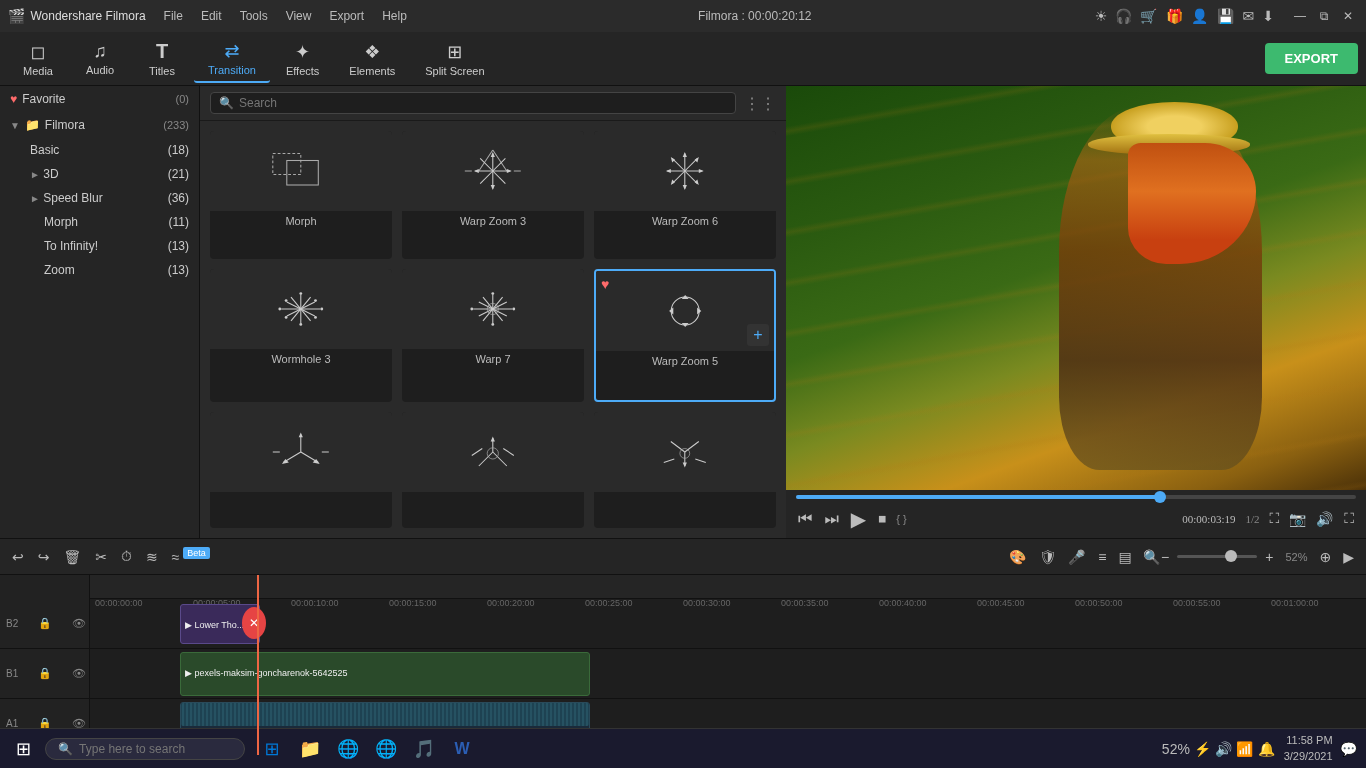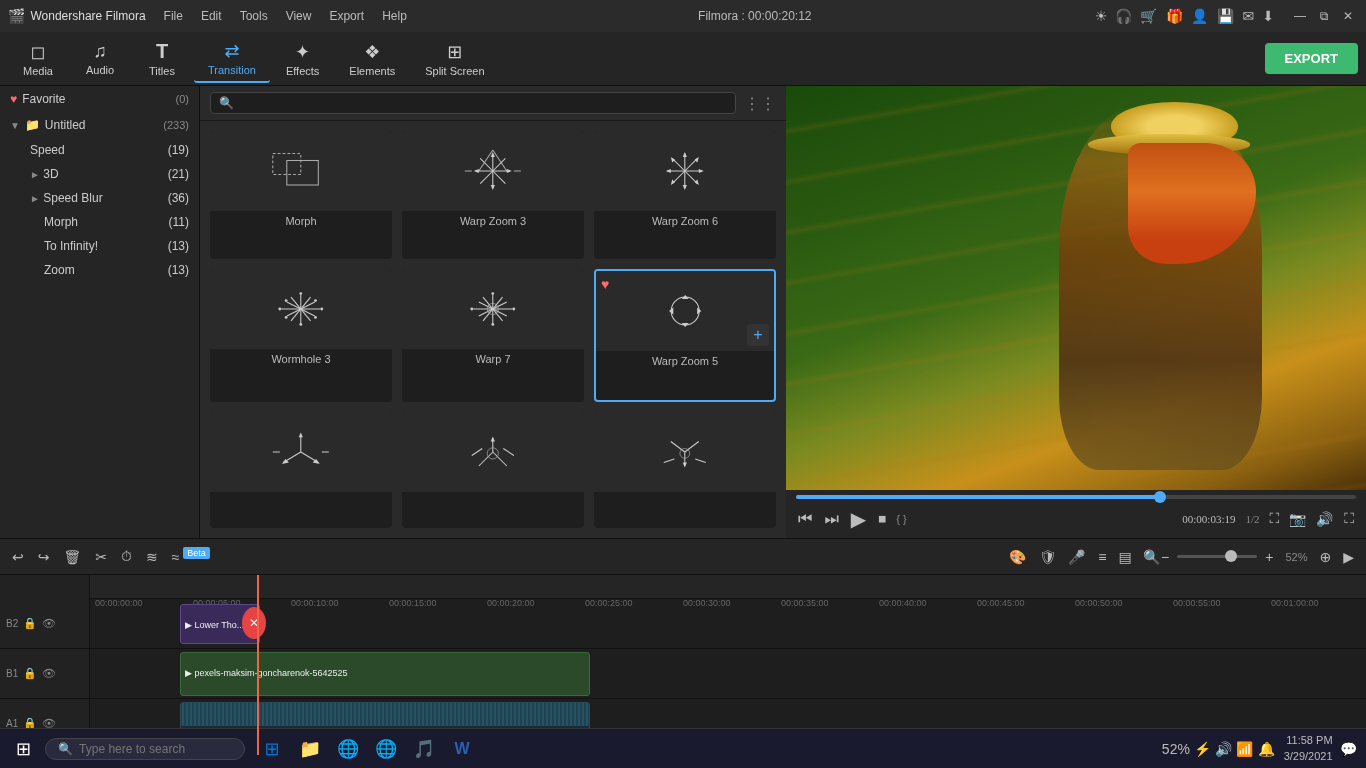--- a/index.html
+++ b/index.html
@@ -79,21 +79,21 @@
     #timeline-toolbar { display: flex; align-items: center; padding: 4px 8px; background: #252525; gap: 6px; border-bottom: 1px solid #111; height: 36px; }
     .tl-tool { background: none; border: none; color: #bbb; cursor: pointer; font-size: 14px; padding: 2px 4px; }
     .beta-badge { background: #4dabf7; color: white; font-size: 9px; padding: 1px 4px; border-radius: 2px; vertical-align: super; }
     .tl-tool-right { margin-left: auto; display: flex; align-items: center; gap: 4px; }
     .zoom-control { display: flex; align-items: center; gap: 4px; }
     .zoom-slider { width: 80px; height: 3px; background: #555; border-radius: 2px; position: relative; }
     .zoom-thumb { position: absolute; top: -5px; left: 60%; width: 12px; height: 12px; background: #bbb; border-radius: 50%; }
 
     #timeline-content { display: flex; flex: 1; overflow: hidden; }
     #track-labels { width: 90px; background: #222; border-right: 1px solid #111; display: flex; flex-direction: column; padding-top: 24px; }
-    .track-label { height: 50px; display: flex; align-items: center; padding: 0 6px; gap: 5px; border-bottom: 1px solid #111; font-size: 11px; color: #888; }
+    .track-label { height: 50px; display: flex; align-items: center; padding: 0 6px; gap: 20px; border-bottom: 1px solid #111; font-size: 11px; color: #888; }
 
     #timeline-tracks { flex: 1; overflow-x: auto; overflow-y: hidden; position: relative; }
     #time-ruler { height: 24px; background: #252525; position: relative; border-bottom: 1px solid #111; display: flex; align-items: center; padding: 0 5px; }
     .ruler-ticks { display: flex; gap: 0; width: 100%; position: relative; }
     .ruler-tick { display: flex; flex-direction: column; align-items: flex-start; min-width: 98px; margin-top: 32px; }
     .ruler-tick span { font-size: 9px; color: #666; }
     .playhead { position: absolute; top: 0; left: 165px; width: 2px; height: 100%; background: #e64; z-index: 10; }
 
     .track-area { height: 50px; position: relative; border-bottom: 1px solid #111; }
     .track-clip { position: absolute; height: 40px; top: 5px; border-radius: 3px; overflow: hidden; cursor: pointer; }
@@ -199,28 +199,28 @@
         <span class="heart-icon">♥</span>
         <span>Favorite</span>
       </div>
       <span class="cat-count">(0)</span>
     </div>
 
     <div class="panel-category">
       <div class="cat-left">
         <span class="chevron">▼</span>
         <span class="folder-icon">📁</span>
-        <span>Untitled</span>
+        <span>Filmora</span>
       </div>
       <span class="cat-count">(233)</span>
     </div>
 
     <div class="panel-subitem">
-      <span>Speed</span>
-      <span class="cat-count">(19)</span>
+      <span>Basic</span>
+      <span class="cat-count">(18)</span>
     </div>
 
     <div class="panel-subitem">
       <div class="cat-left">
         <span class="chevron">►</span>
         <span> 3D</span>
       </div>
       <span class="cat-count">(21)</span>
     </div>
 
@@ -246,20 +246,21 @@
       <span>Zoom</span>
       <span class="cat-count">(13)</span>
     </div>
   </div>
 
   <div id="media-panel">
 
     <div id="media-toolbar">
       <div class="search-box">
         <span>🔍</span>
+        <input type="text" placeholder="Search" style="">
       </div>
       <span class="grid-toggle">⋮⋮</span>
     </div>
 
     <div id="transition-grid">
 
       <div class="transition-item">
         <div class="t-preview">
           <svg class="t-svg" viewBox="0 0 100 80">
             <rect x="10" y="15" width="40" height="30" fill="none" stroke="#aaa" stroke-width="1.5" stroke-dasharray="4,3"></rect>

